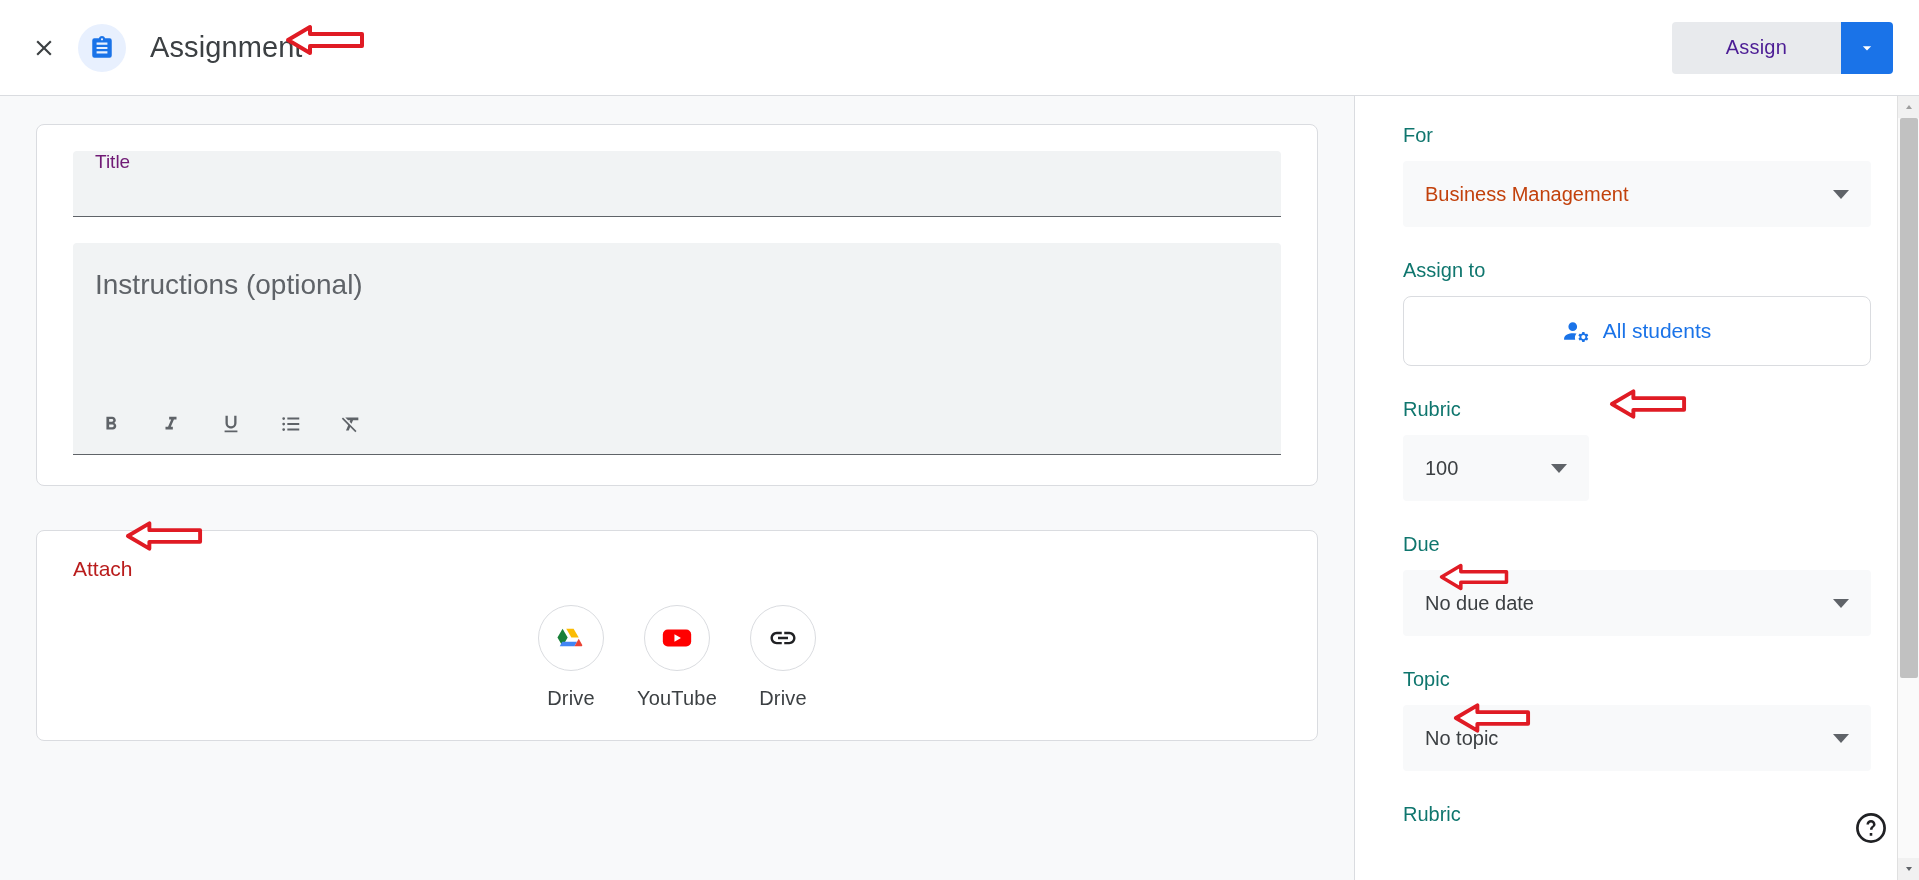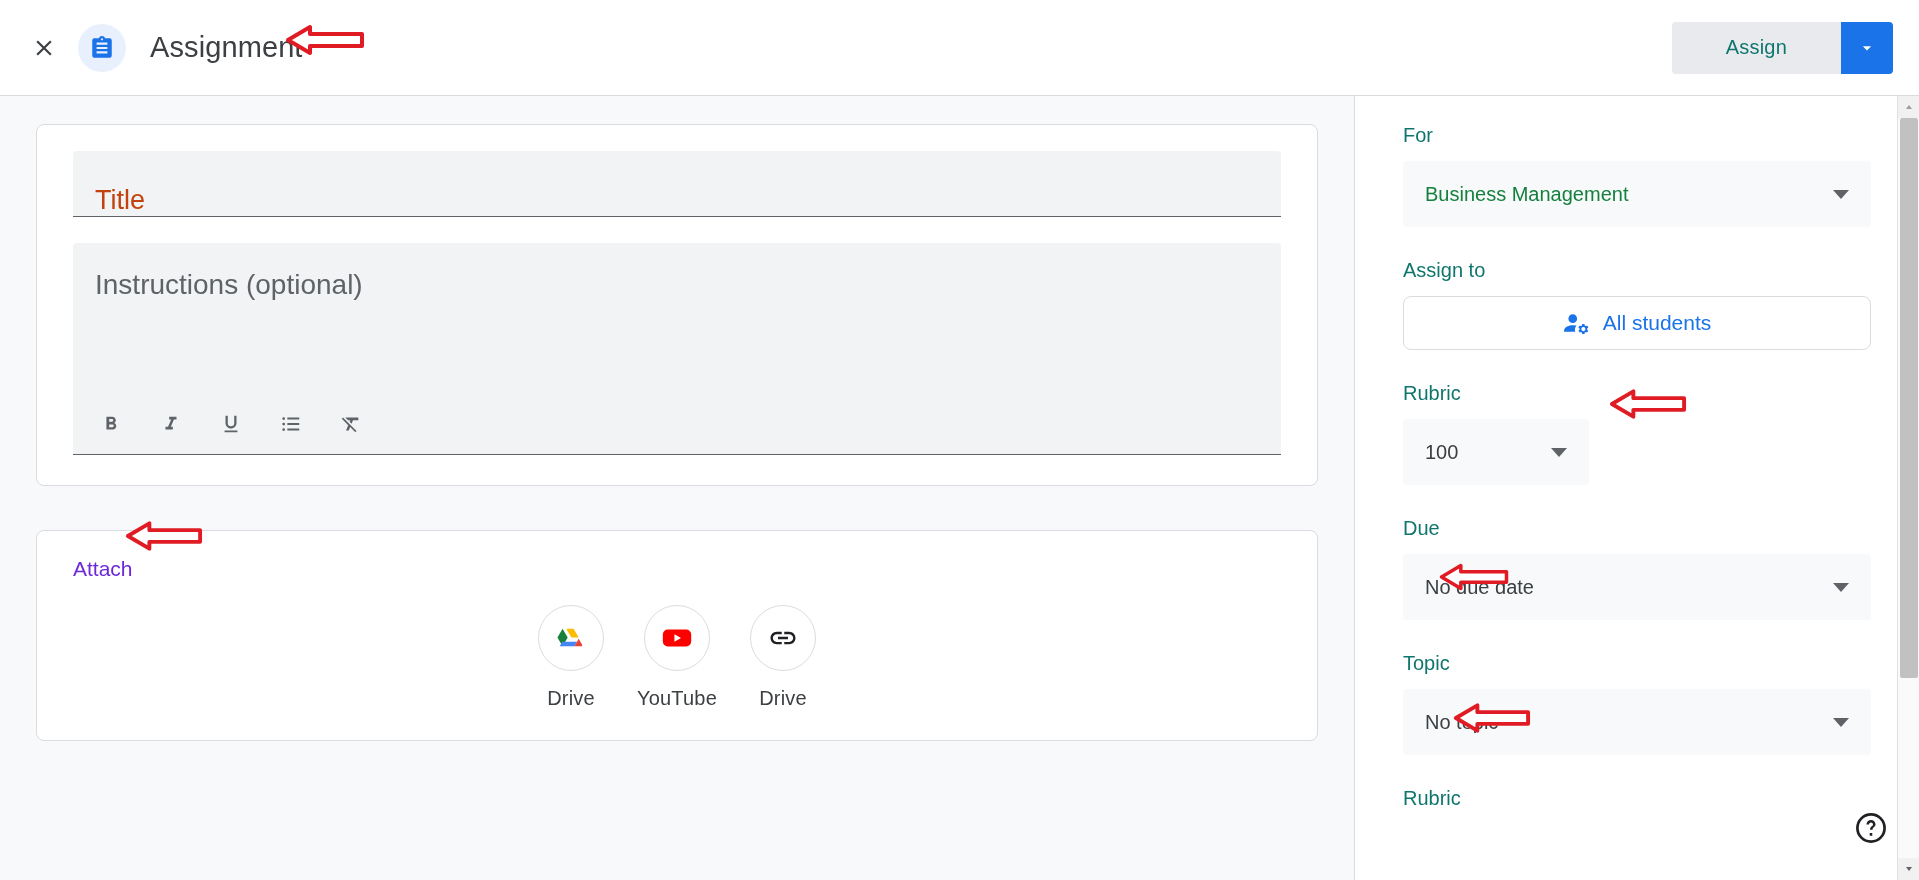--- a/index.html
+++ b/index.html
@@ -37,21 +37,21 @@
   .doc-title {
     margin-left: 24px;
     font-size: 29px; color: #3c4043; font-weight: 400;
     letter-spacing: 0.1px; white-space: nowrap;
   }
   .topbar-right {
     margin-left: auto; margin-right: 26px;
     display: flex; align-items: stretch; height: 52px;
   }
   .assign-btn {
-    background: #e8eaed; color: #0f766e;
+    background: #e8eaed; color: #4c1d95;
     border: none; font-size: 20px; font-family: inherit;
     padding: 0 54px; border-radius: 4px 0 0 4px;
     display: flex; align-items: center; justify-content: center;
     letter-spacing: 0.2px; cursor: default;
   }
   .assign-caret {
     background: #1a73e8; width: 52px;
     border-radius: 0 4px 4px 0;
     display: flex; align-items: center; justify-content: center;
     cursor: pointer;
@@ -85,23 +85,23 @@
     border-radius: 8px;
     padding: 26px 36px 30px 36px;
   }
   .card + .card { margin-top: 44px; }
 
   .field-title {
     background: #f1f3f4;
     border-bottom: 1px solid #5f6368;
     border-radius: 4px 4px 0 0;
     height: 66px;
-    display: flex; align-items: flex-end;
+    display: flex; align-items: flex-start;
     padding: 0 22px;
-    font-size: 27px; color: #c2410c;
+    font-size: 19px; color: #701a75;
   }
   .field-instructions {
     margin-top: 26px;
     background: #f1f3f4;
     border-bottom: 1px solid #5f6368;
     border-radius: 4px 4px 0 0;
     height: 212px;
     position: relative;
     padding: 26px 22px 0 22px;
   }
@@ -111,21 +111,21 @@
     display: flex; align-items: center; gap: 20px;
   }
   .fmt-btn {
     width: 40px; height: 40px;
     display: flex; align-items: center; justify-content: center;
     color: #5f6368; cursor: pointer; border-radius: 4px;
   }
 
   
   .attach-label {
-    font-size: 21px; color: #6d28d9;
+    font-size: 21px; color: #b91c1c;
     display: flex; align-items: center;
   }
   .attach-row {
     margin-top: 24px;
     display: flex; justify-content: center;
   }
   .attach-item {
     width: 106px;
     display: flex; flex-direction: column; align-items: center;
     cursor: pointer;
@@ -151,33 +151,33 @@
     background: #f8f9fa;
     border-radius: 4px;
     height: 66px;
     display: flex; align-items: center;
     padding: 0 22px;
     font-size: 20px;
     cursor: pointer;
     position: relative;
   }
   .select-box .val { flex: 1; }
-  .select-box.muted .val { color: #15803d; }
+  .select-box.muted .val { color: #c2410c; }
   .select-box.dark .val { color: #3c4043; }
   .select-box.narrow { width: 186px; }
   .caret {
     width: 0; height: 0;
     border-left: 8px solid transparent;
     border-right: 8px solid transparent;
     border-top: 9px solid #5f6368;
   }
   .all-students-box {
     border: 1px solid #dadce0;
     border-radius: 8px;
-    height: 54px;
+    height: 70px;
     display: flex; align-items: center; justify-content: center;
     gap: 14px;
     cursor: pointer;
   }
   .all-students-text { color: #1a73e8; font-size: 21px; }
 
   
   .help-btn {
     position: absolute; right: 28px; bottom: 32px;
     width: 40px; height: 40px;

